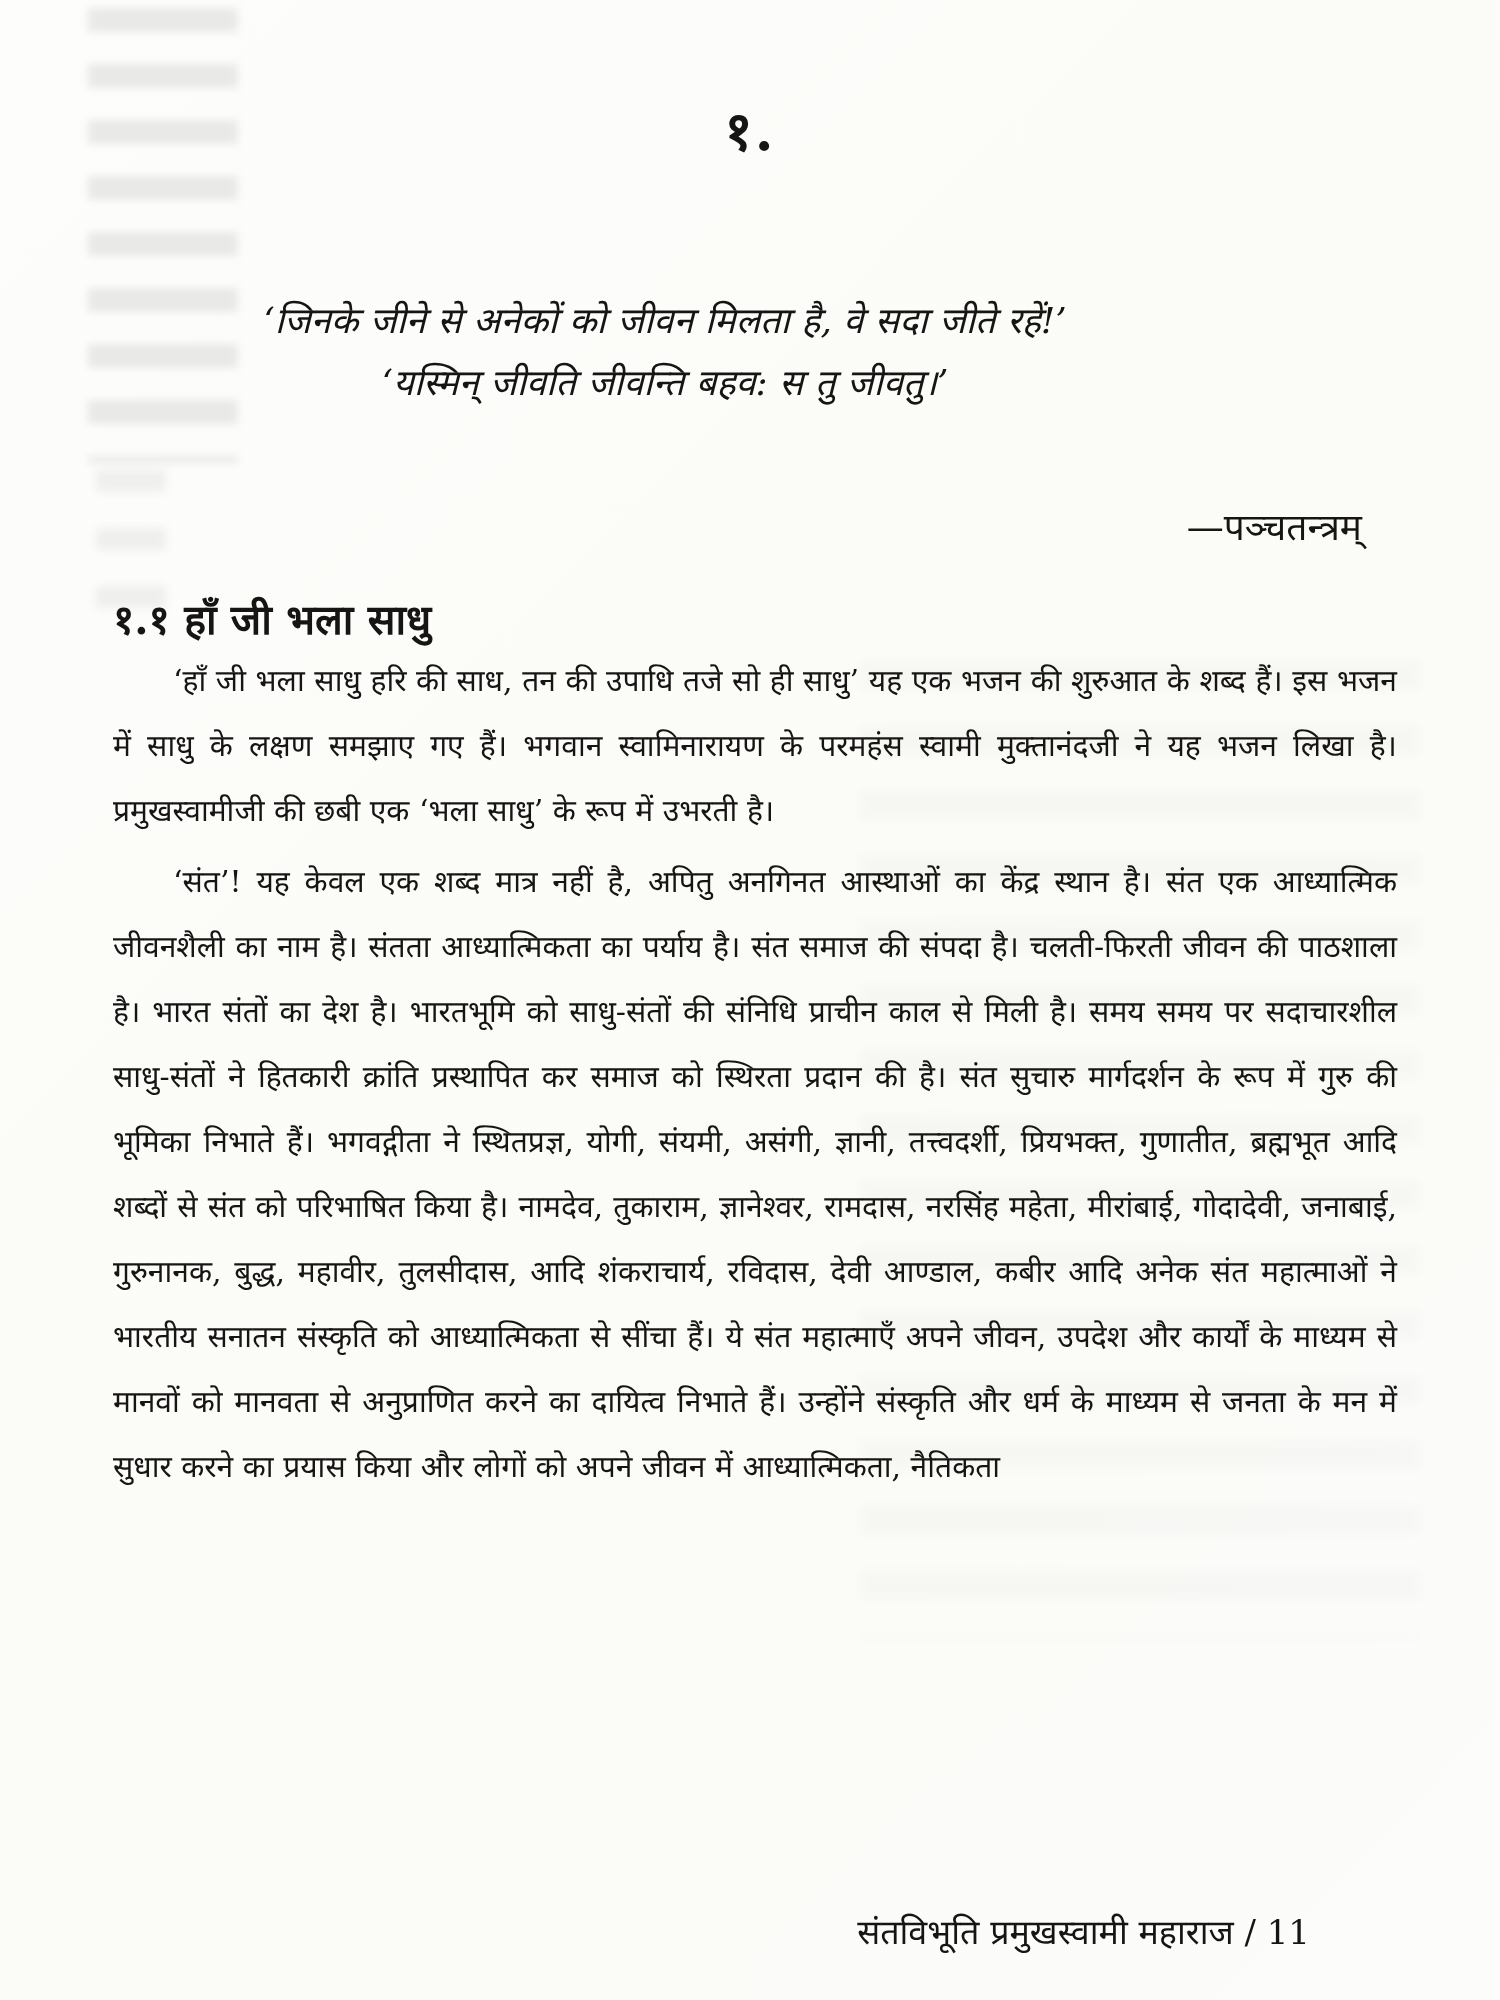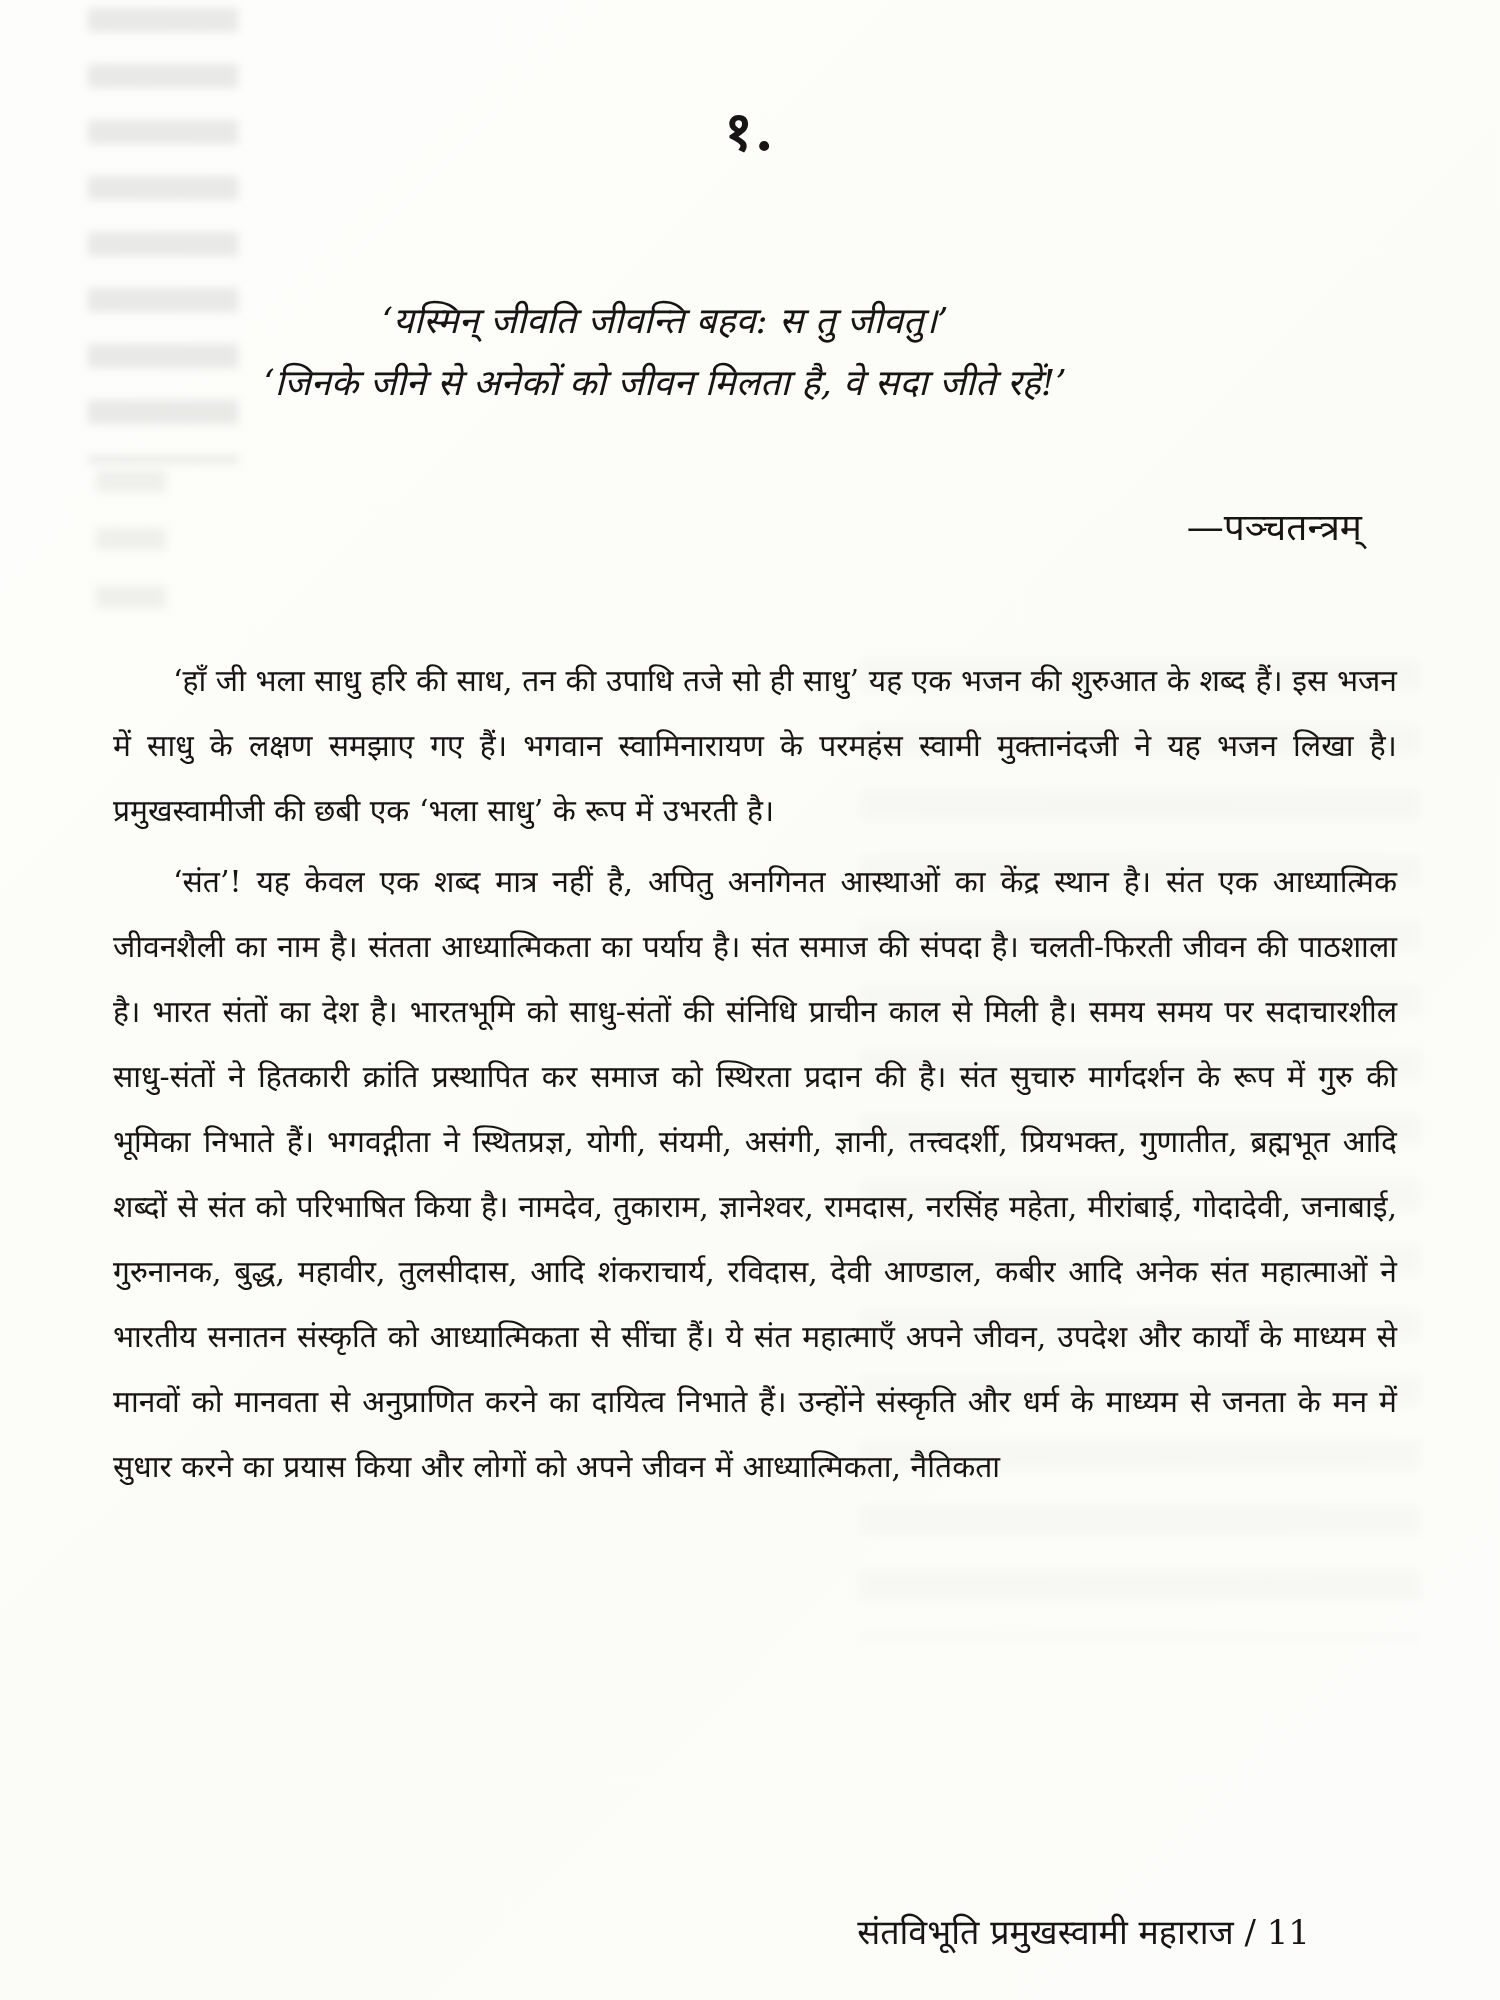--- a/index.html
+++ b/index.html
@@ -120,26 +120,27 @@
 <div class="page">
 
   <div class="bleed-left"></div>
   <div class="bleed-left-lower"></div>
   <div class="bleed-right"></div>
 
   <div class="chapter-number">१.</div>
 
 
   <div class="epigraph">
+    <div>‘जिनके जीने से अनेकों को जीवन मिलता है, वे सदा जीते रहें!’</div>
     <div>‘यस्मिन् जीवति जीवन्ति बहव: स तु जीवतु।’</div>
-    <div>‘जिनके जीने से अनेकों को जीवन मिलता है, वे सदा जीते रहें!’</div>
   </div>
 
   <div class="epigraph-attribution">—पञ्चतन्त्रम्</div>
 
+  <div class="section-heading">१.१ हाँ जी भला साधु</div>
 
   <div class="body-text">
     <p>‘हाँ जी भला साधु हरि की साध, तन की उपाधि तजे सो ही साधु’ यह एक भजन की शुरुआत के शब्द हैं। इस भजन में साधु के लक्षण समझाए गए हैं। भगवान स्वामिनारायण के परमहंस स्वामी मुक्तानंदजी ने यह भजन लिखा है। प्रमुखस्वामीजी की छबी एक ‘भला साधु’ के रूप में उभरती है।</p>
     <p>‘संत’! यह केवल एक शब्द मात्र नहीं है, अपितु अनगिनत आस्थाओं का केंद्र स्थान है। संत एक आध्यात्मिक जीवनशैली का नाम है। संतता आध्यात्मिकता का पर्याय है। संत समाज की संपदा है। चलती-फिरती जीवन की पाठशाला है। भारत संतों का देश है। भारतभूमि को साधु-संतों की संनिधि प्राचीन काल से मिली है। समय समय पर सदाचारशील साधु-संतों ने हितकारी क्रांति प्रस्थापित कर समाज को स्थिरता प्रदान की है। संत सुचारु मार्गदर्शन के रूप में गुरु की भूमिका निभाते हैं। भगवद्गीता ने स्थितप्रज्ञ, योगी, संयमी, असंगी, ज्ञानी, तत्त्वदर्शी, प्रियभक्त, गुणातीत, ब्रह्मभूत आदि शब्दों से संत को परिभाषित किया है। नामदेव, तुकाराम, ज्ञानेश्वर, रामदास, नरसिंह महेता, मीरांबाई, गोदादेवी, जनाबाई, गुरुनानक, बुद्ध, महावीर, तुलसीदास, आदि शंकराचार्य, रविदास, देवी आण्डाल, कबीर आदि अनेक संत महात्माओं ने भारतीय सनातन संस्कृति को आध्यात्मिकता से सींचा हैं। ये संत महात्माएँ अपने जीवन, उपदेश और कार्यों के माध्यम से मानवों को मानवता से अनुप्राणित करने का दायित्व निभाते हैं। उन्होंने संस्कृति और धर्म के माध्यम से जनता के मन में सुधार करने का प्रयास किया और लोगों को अपने जीवन में आध्यात्मिकता, नैतिकता</p>
   </div>
 
   <div class="page-footer">संतविभूति प्रमुखस्वामी महाराज / 11</div>
 
 </div>
 

